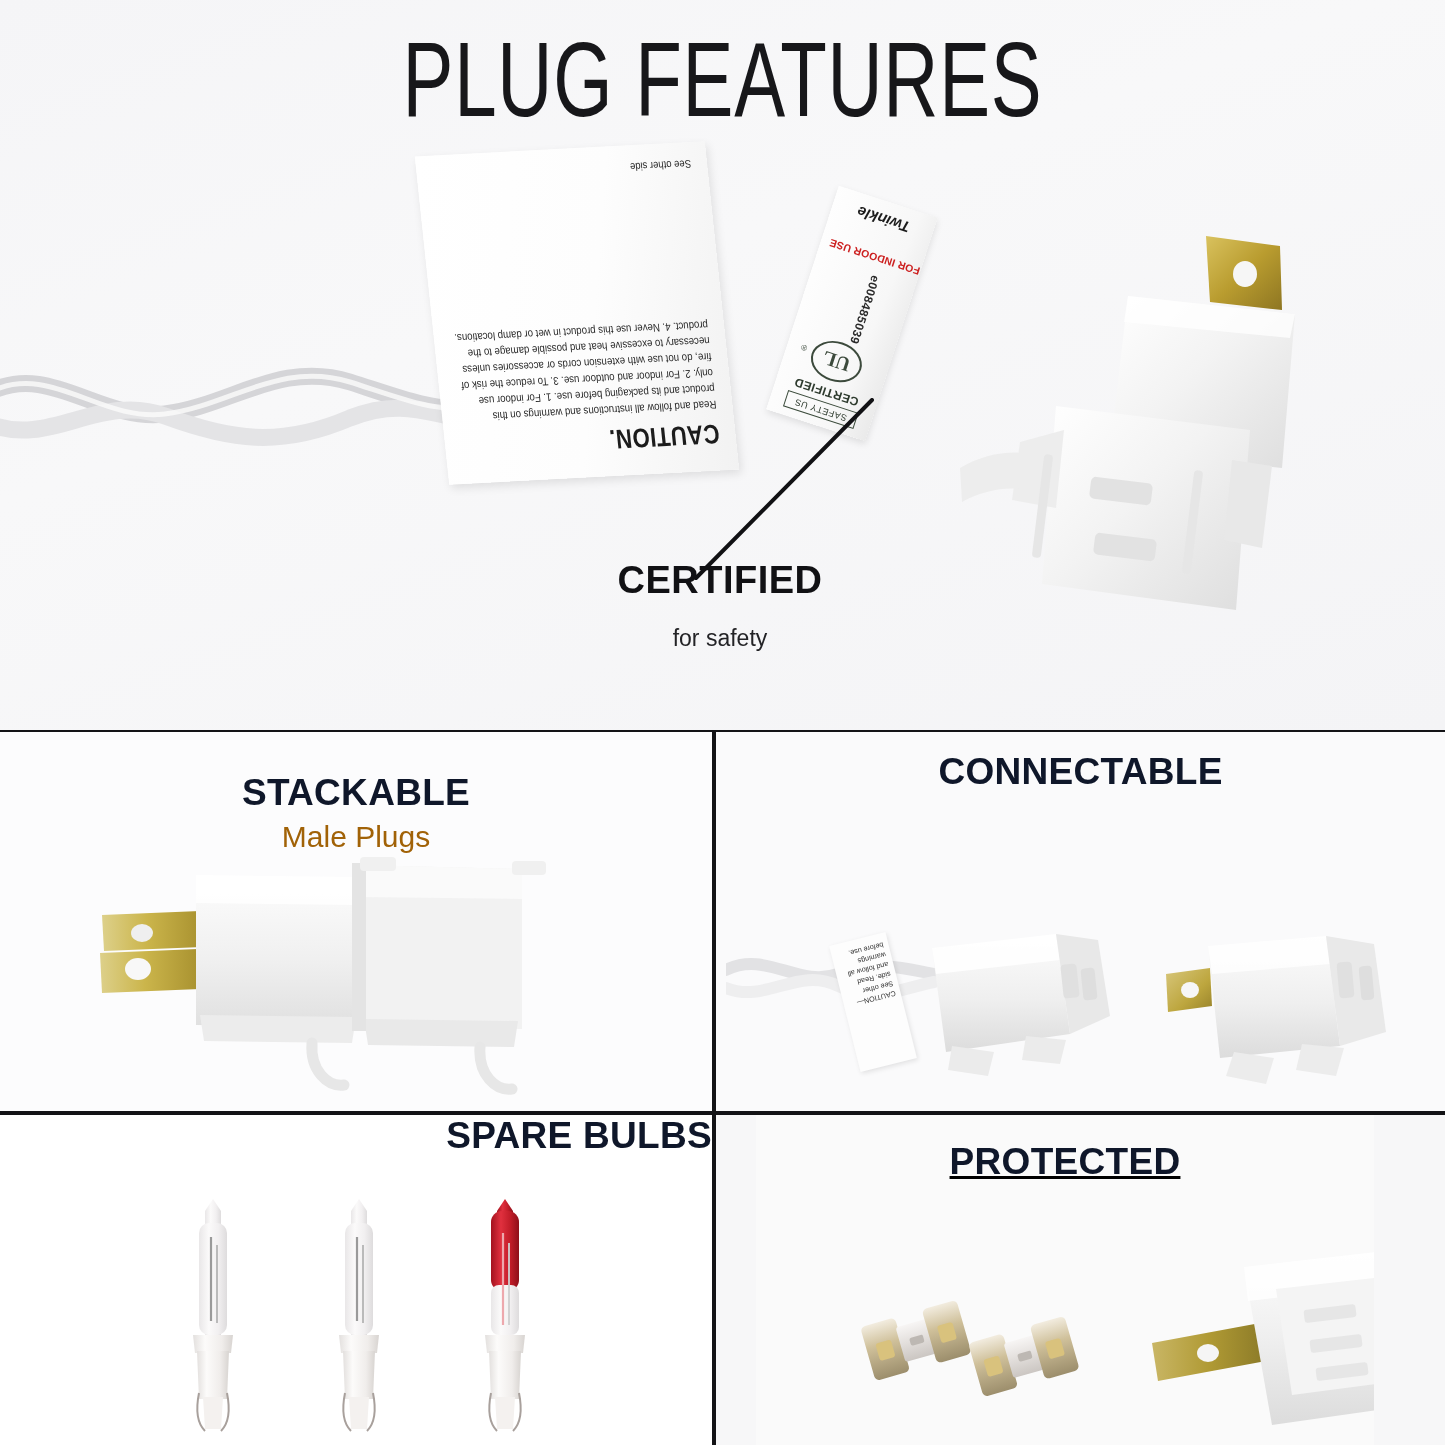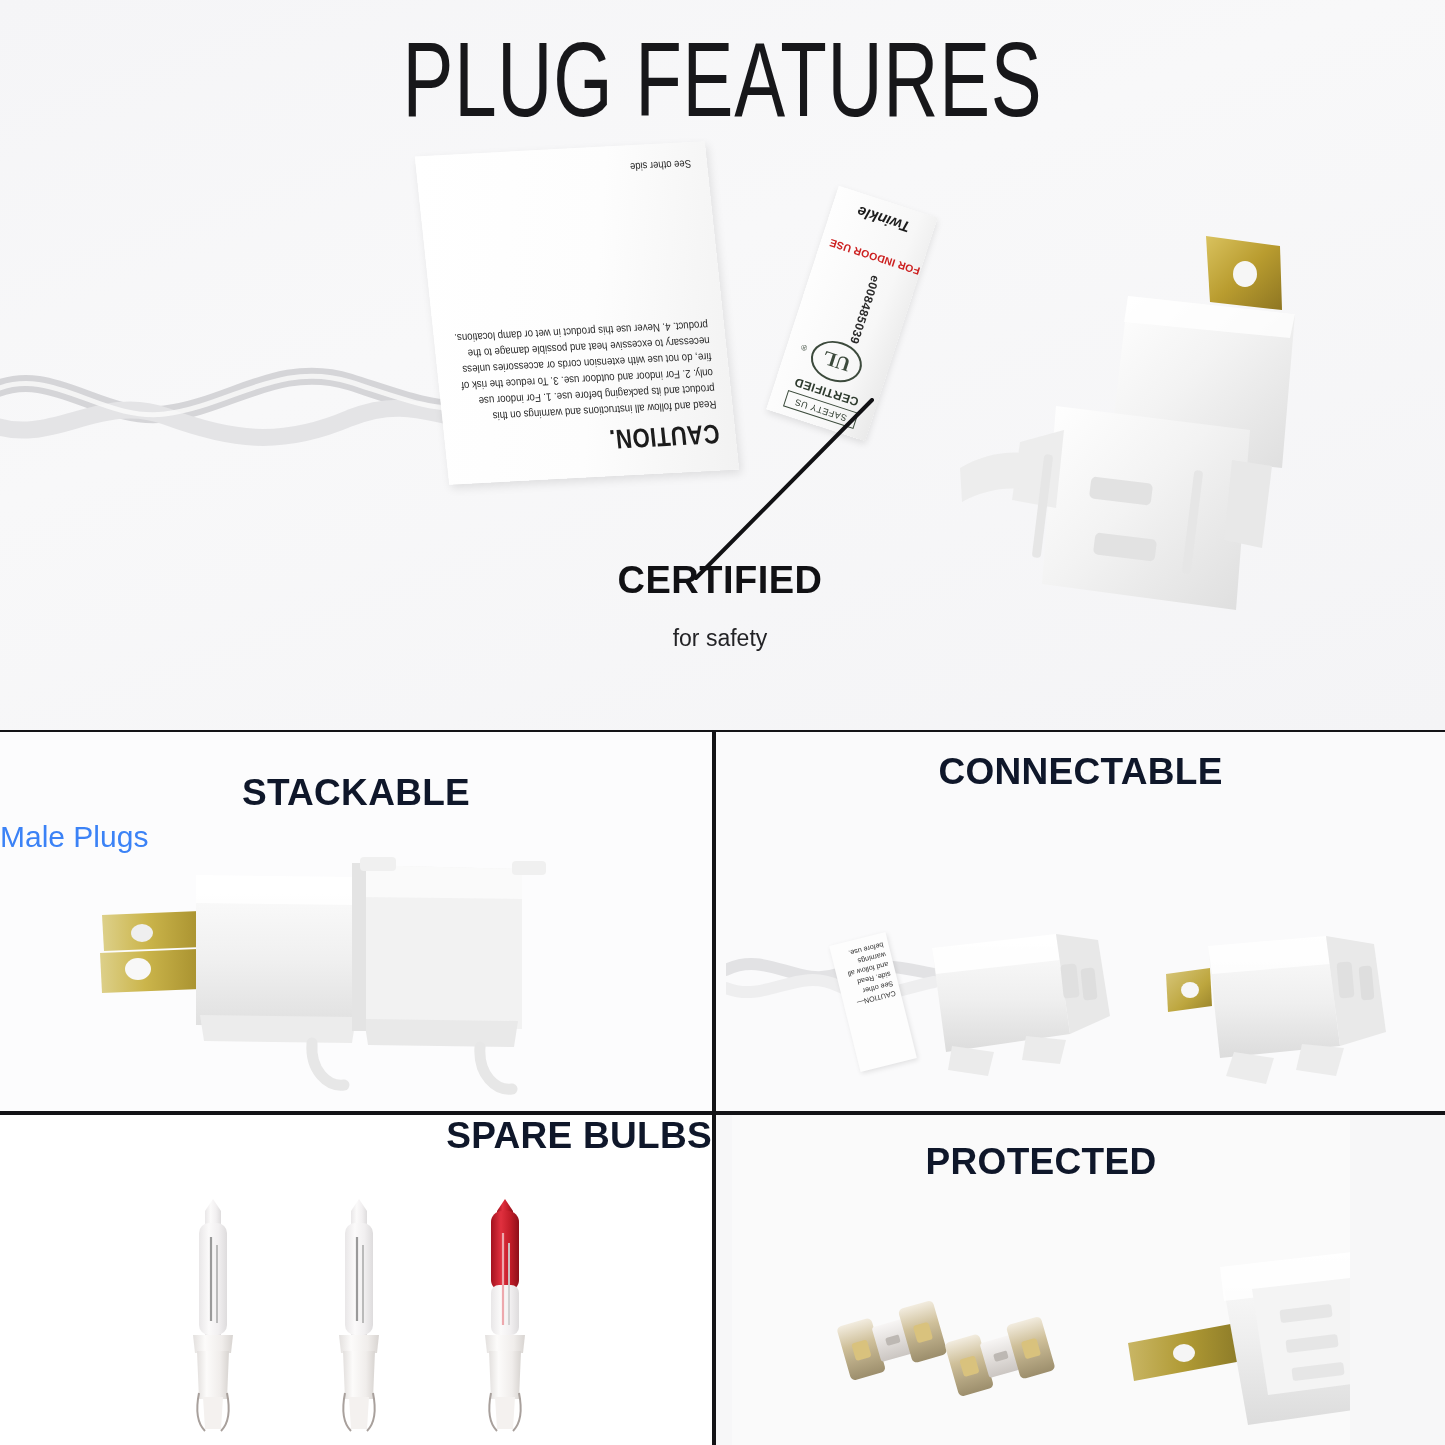--- a/index.html
+++ b/index.html
@@ -206,44 +206,45 @@
     width: 1445px; height: 713px;
   }
   .quad {
     position: absolute;
     background: #fcfcfd;
     overflow: hidden;
   }
   .q-tl { left: 0;    top: 0;   width: 712px; height: 379px; }
   .q-tr { left: 716px;top: 0;   width: 729px; height: 379px; background:#fafafb; }
   .q-bl { left: 0;    top: 383px; width: 712px; height: 330px; background:#ffffff; }
-  .q-br { left: 732px;top: 383px; width: 618px; height: 330px; background:#fafafa; }
+  .q-br { left: 756px;top: 383px; width: 618px; height: 330px; background:#fafafa;text-decoration:underline; }
 
   .divider-h {
     position: absolute; left: 0; width: 1445px;
     height: 4px; background: #131316;
   }
   .divider-v {
     position: absolute; width: 4px; background: #131316;
   }
 
   .q-title {
     position: relative;
     text-align: center;
     font-size: 37px;
     font-weight: 700;
     color: #0f172a;
     letter-spacing: .3px;
     z-index: 4;
   }
   .q-sub {
     position: relative;
+    text-align: center;
     font-size: 30px;
     font-weight: 300;
-    color: #3b82f6;
+    color: #a16207;
     margin-top: 6px;
     z-index: 4;
   }
 
   
   .stack-art { position:absolute; left:60px; top:115px; width:520px; height:255px; }
   .stack-art svg { display:block; width:100%; height:100%; }
 
   
   .conn-art { position:absolute; left:10px; top:180px; width:700px; height:200px; }

